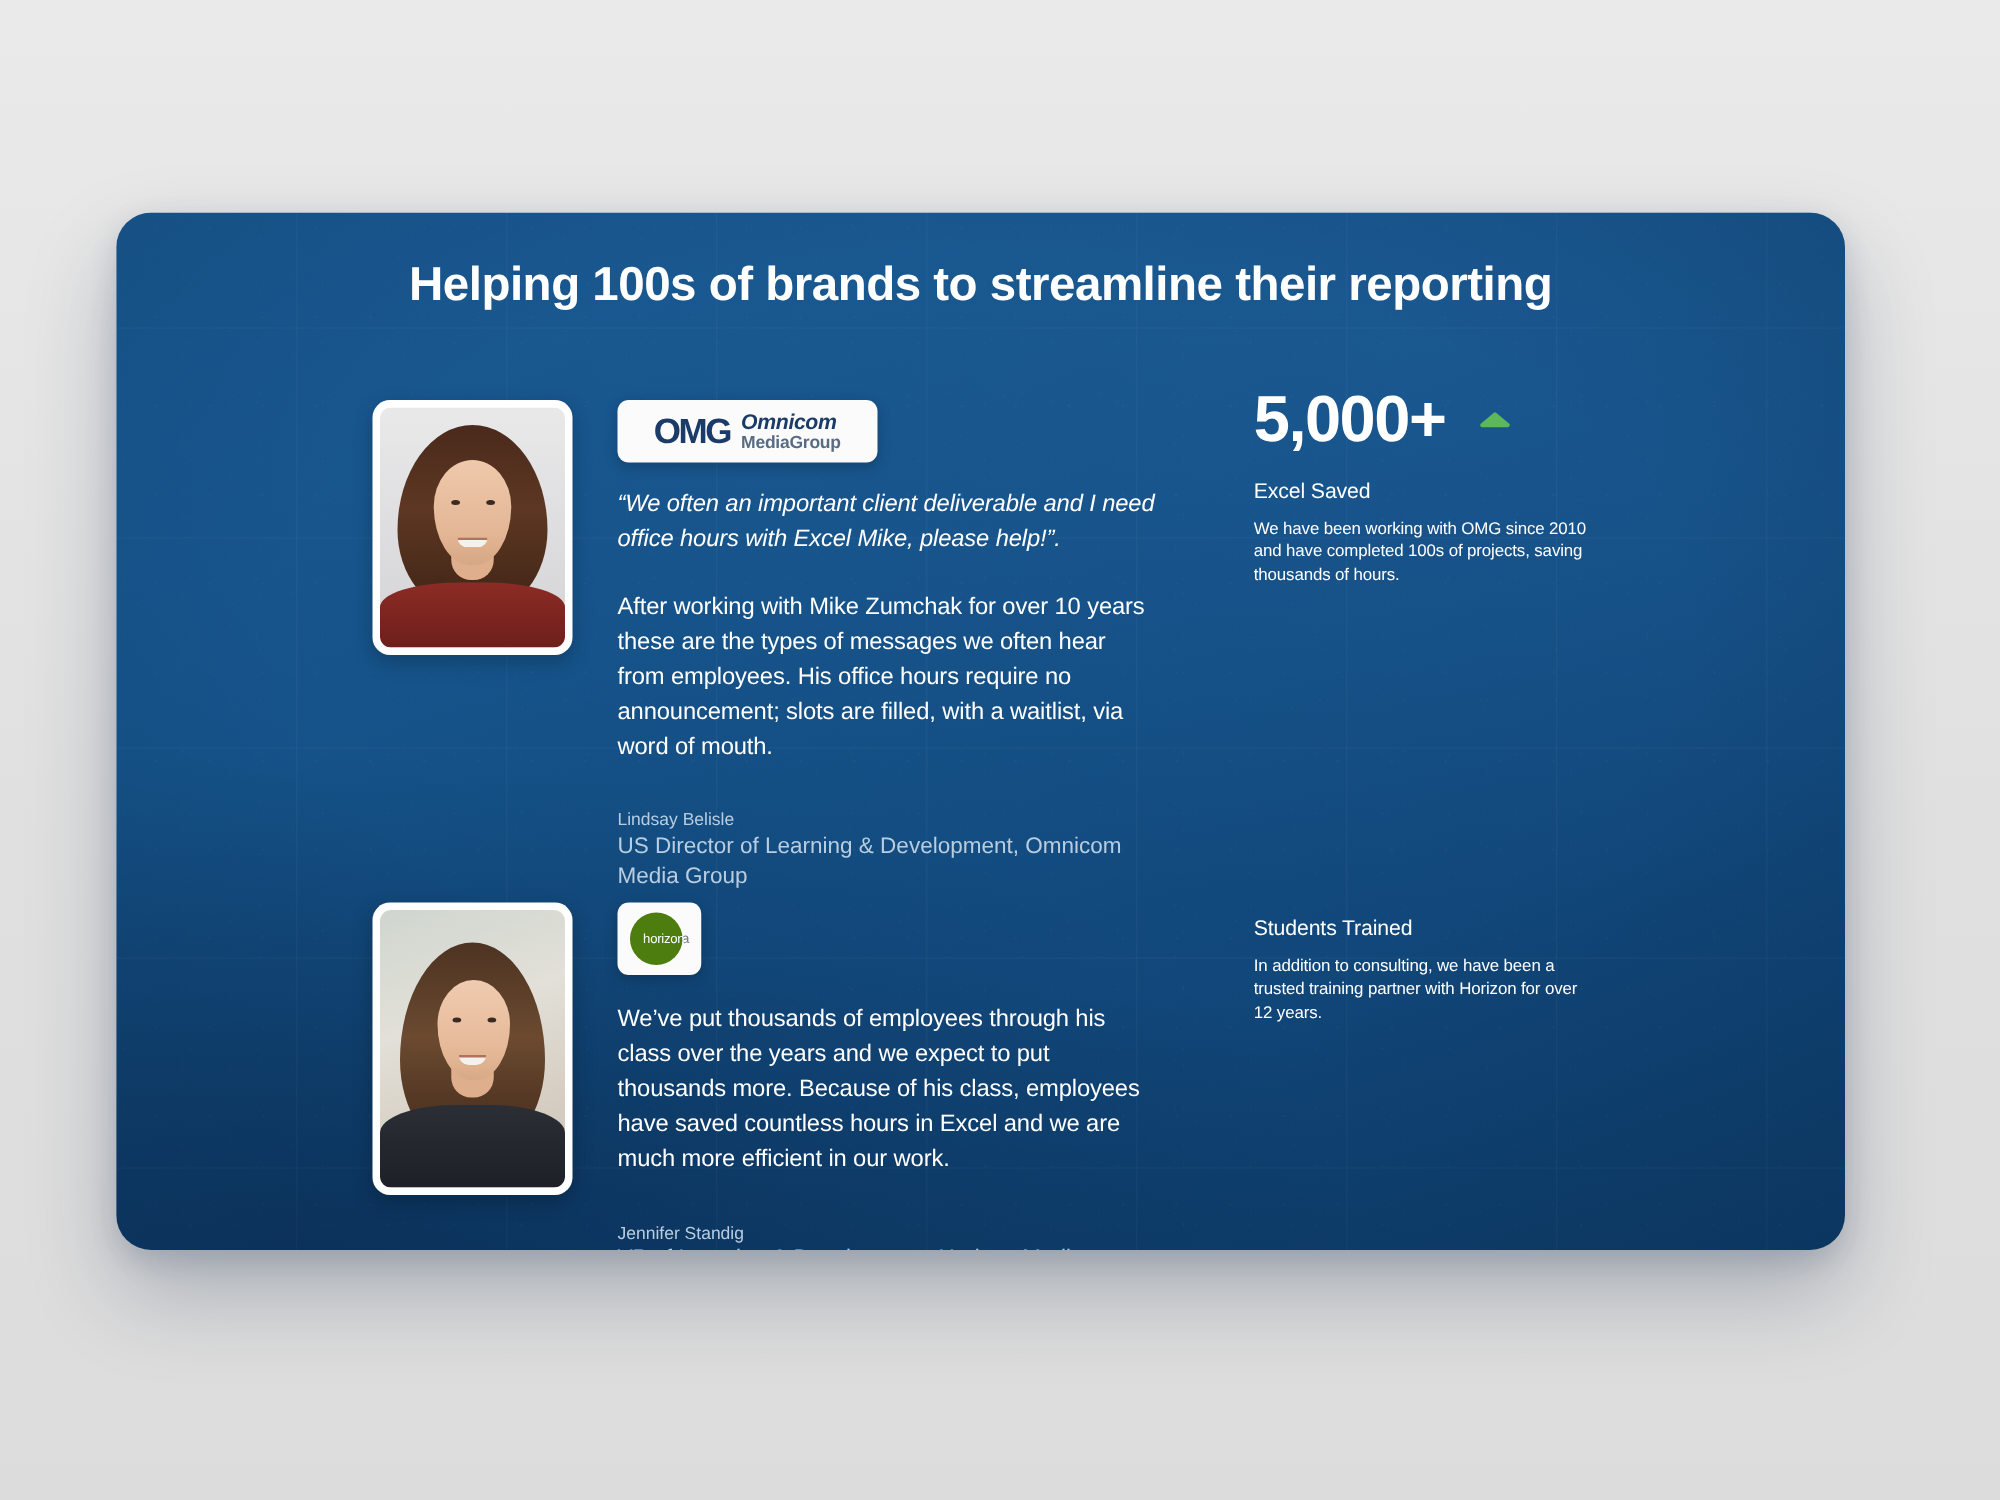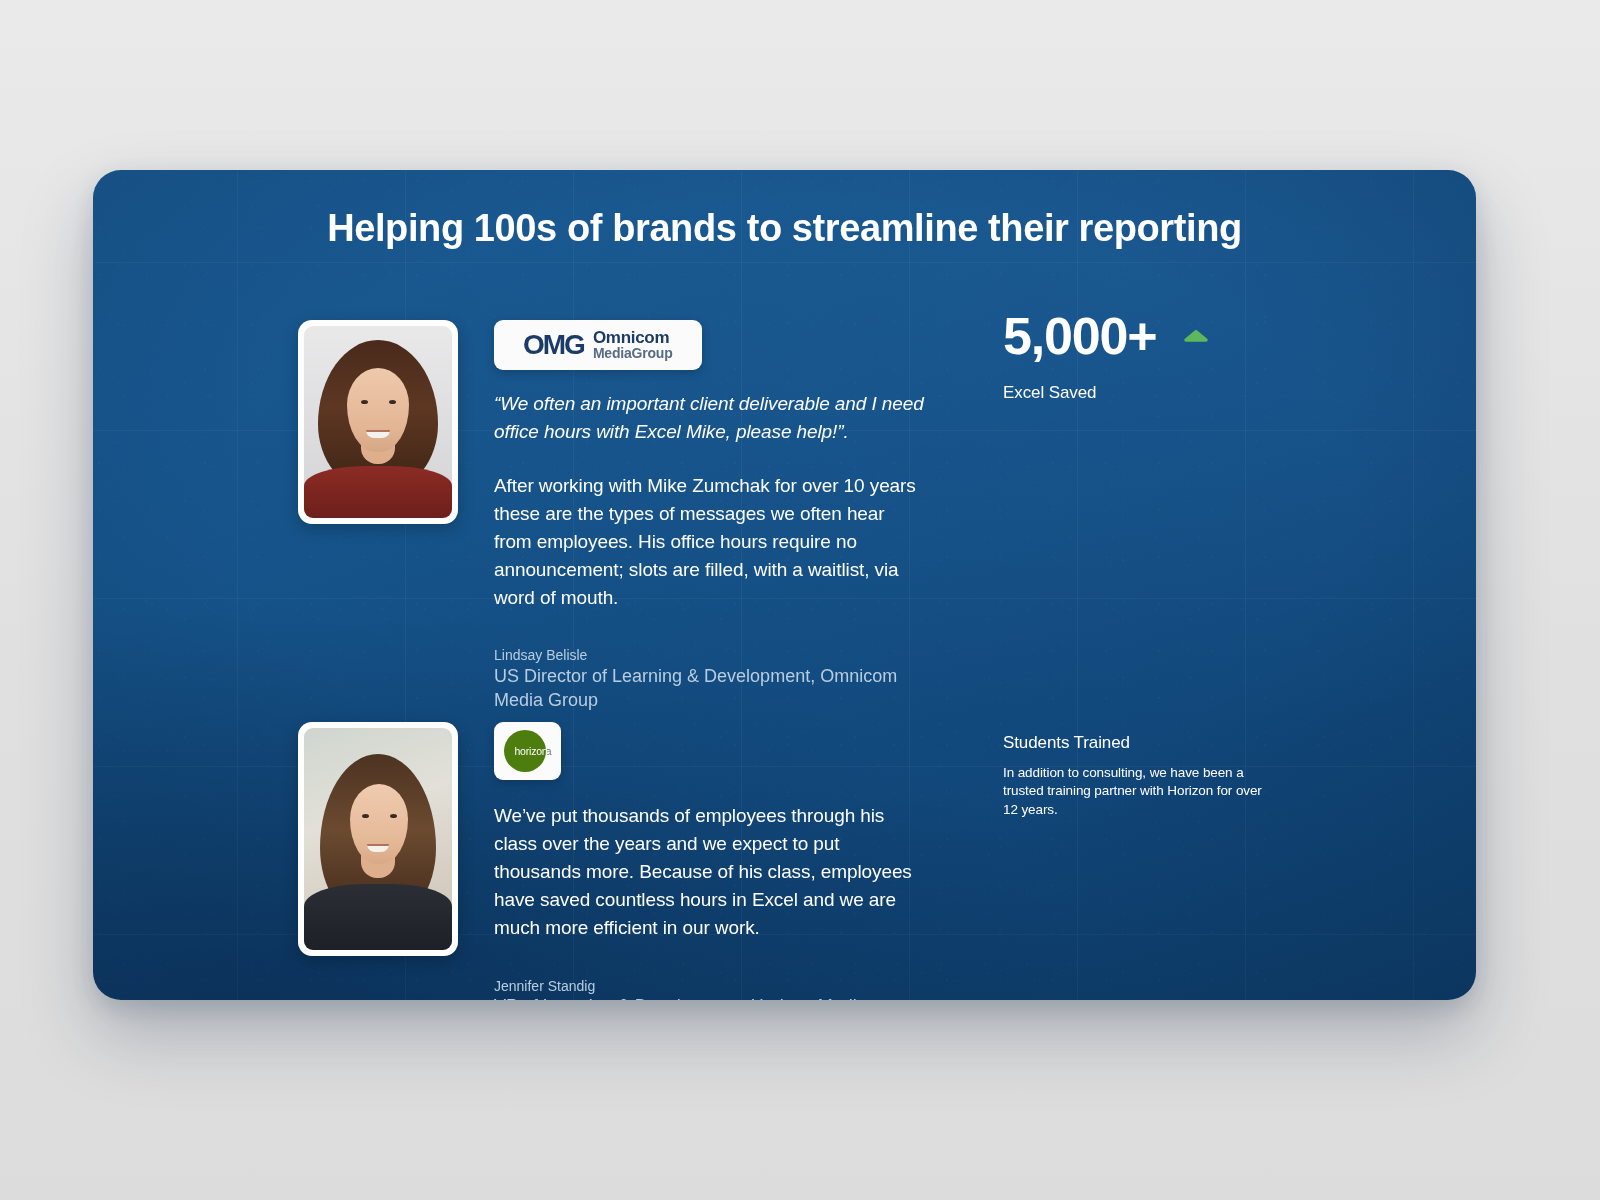--- a/index.html
+++ b/index.html
@@ -144,21 +144,21 @@
     color: #1b3b68;
     letter-spacing: -2px;
     margin-right: 9px;
     line-height: 1;
   }
   .omg-words {
     line-height: 1.02;
     color: #1b3b68;
     font-weight: 600;
   }
-  .omg-words .l1 { font-size: 17px; display:block; letter-spacing:-.3px;}
+  .omg-words .l1 { font-size: 17px; display:block; letter-spacing:-.3px;font-style:italic;}
   .omg-words .l2 { font-size: 14px; display:block; color:#586b85; letter-spacing:-.2px;}
 
   .hm-circle {
     width: 42px; height: 42px; border-radius: 50%;
     background: #4d7c0f;
     display: flex; align-items: center; justify-content: center;
     margin-right: -24px;
     position: relative; z-index: 2;
   }
   .hm-circle span { color:#fff; font-size: 10.5px; font-weight:400; letter-spacing:-.2px; transform: translateX(6px); }
@@ -264,20 +264,21 @@
     <div class="stat stat-1">
       <div class="stat-top">
         <div class="stat-number">5,000+</div>
         <span class="tri">
           <svg width="28" height="18" viewBox="0 0 28 18" aria-hidden="true">
             <path d="M13.1 3.2a1.5 1.5 0 0 1 1.8 0l10.3 8.6c1.2 1 .5 2.9-1 2.9H3.8c-1.5 0-2.2-1.9-1-2.9z" fill="#5cb85a"></path>
           </svg>
         </span>
       </div>
       <div class="stat-label">Excel Saved</div>
+      <div class="stat-desc">We have been working with OMG since 2010 and have completed 100s of projects, saving thousands of hours.</div>
     </div>
 
     <div class="row row-2">
 
       <div class="portrait">
         <div class="photo photo-2">
           <div class="ph-bg ph2-bg"></div>
           <div class="ph-hair ph2-hair"></div>
           <div class="ph-neck" style="left:57px;top:124px;height:26px;"></div>
           <div class="ph-face ph2-face"></div>

